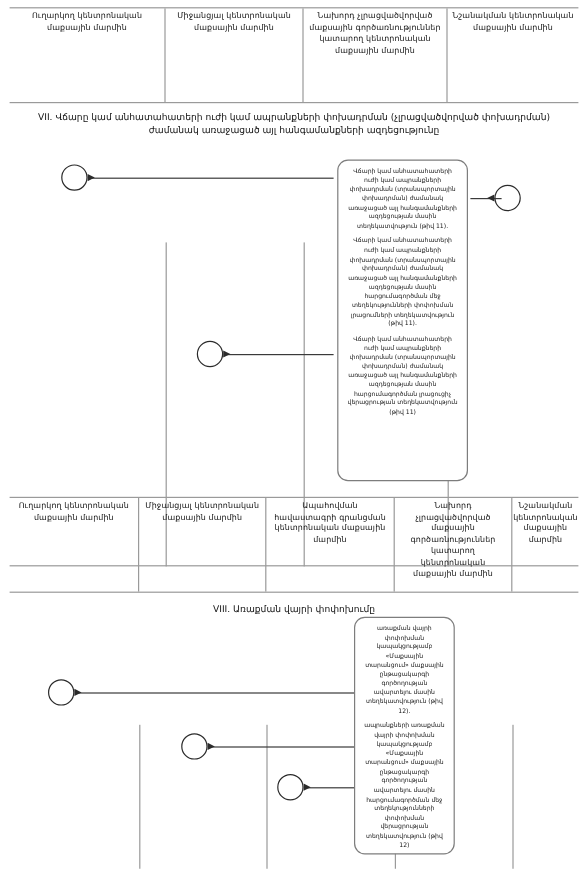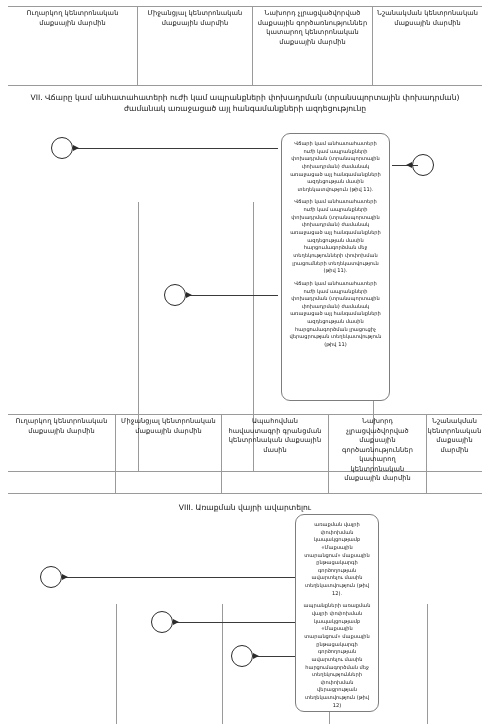--- a/index.html
+++ b/index.html
@@ -144,21 +144,21 @@
         <span class="lane-label">Միջանցյալ կենտրոնական մաքսային մարմին</span>
       </div>
       <div class="lane-col divider-right" style="left:245px; width:120px;">
         <span class="lane-label">Նախորդ չլրացվածվորված մաքսային գործառնություններ կատարող կենտրոնական մաքսային մարմին</span>
       </div>
       <div class="lane-col" style="left:365px; width:109px;">
         <span class="lane-label">Նշանակման կենտրոնական մաքսային մարմին</span>
       </div>
     </div>
 
-    <div class="section-title" style="top:86px;">VII. Վճարը կամ անհատահատերի ուժի կամ ապրանքների փոխադրման (տրանսպորտային փոխադրման) ժամանակ առաջացած այլ հանգամանքների ազդեցությունը</div>
+    <div class="section-title" style="top:86px;">VII. Վճարը կամ անհատահատերի ուժի կամ ապրանքների փոխադրման (չլրացվածվորված փոխադրման) ժամանակ առաջացած այլ հանգամանքների ազդեցությունը</div>
 
     <div class="lane-body" style="height:270px; margin-top:116px;">
       <div class="vline" style="left:130px;"></div>
       <div class="vline" style="left:245px;"></div>
       <div class="vline" style="left:365px;"></div>
       <div class="lane-bottom-rule"></div>
     </div>
   </div>
 
   <div class="node-circle" style="left:51px; top:137px;"></div>
@@ -183,31 +183,31 @@
   <div class="lane-block" style="top:414px;">
 
     <div class="lane-headers">
       <div class="lane-col divider-right" style="left:0; width:108px;">
         <span class="lane-label">Ուղարկող կենտրոնական մաքսային մարմին</span>
       </div>
       <div class="lane-col divider-right" style="left:108px; width:106px;">
         <span class="lane-label">Միջանցյալ կենտրոնական մաքսային մարմին</span>
       </div>
       <div class="lane-col divider-right" style="left:214px; width:107px;">
-        <span class="lane-label">Ապահովման հավաստագրի գրանցման կենտրոնական մաքսային մասին</span>
+        <span class="lane-label">Ապահովման հավաստագրի գրանցման կենտրոնական մաքսային մարմին</span>
       </div>
       <div class="lane-col divider-right" style="left:321px; width:98px;">
         <span class="lane-label">Նախորդ չլրացվածվորված մաքսային գործառնություններ կատարող կենտրոնական մաքսային մարմին</span>
       </div>
       <div class="lane-col" style="left:419px; width:55px;">
         <span class="lane-label">Նշանակման կենտրոնական մաքսային մարմին</span>
       </div>
     </div>
 
-    <div class="section-title" style="top:88px;">VIII. Առաքման վայրի ավարտելու</div>
+    <div class="section-title" style="top:88px;">VIII. Առաքման վայրի փոփոխումը</div>
 
     <div class="lane-body" style="height:196px; margin-top:110px;">
       <div class="vline" style="left:108px;"></div>
       <div class="vline" style="left:214px;"></div>
       <div class="vline" style="left:321px;"></div>
       <div class="vline" style="left:419px;"></div>
 
     </div>
   </div>
 

